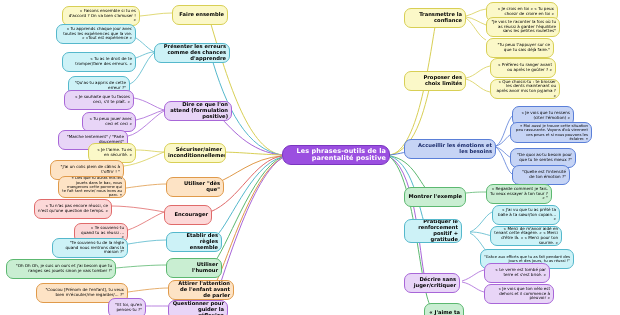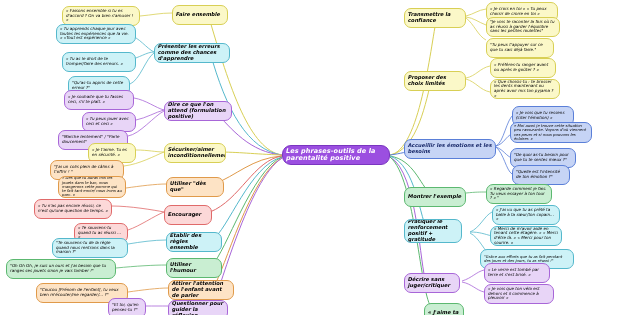--- a/index.html
+++ b/index.html
@@ -6,22 +6,22 @@
   body{
     font-family:"DejaVu Sans","Liberation Sans",sans-serif;
     width:620px;height:315px;overflow:hidden;position:relative;
   }
   #map{position:absolute;left:0;top:0;width:620px;height:315px;}
   svg#links{position:absolute;left:0;top:0;width:620px;height:315px;overflow:visible;}
   .node{
     position:absolute;box-sizing:border-box;
     border-radius:7px;border:1px solid #888;
     display:flex;align-items:center;justify-content:center;
-    text-align:left;line-height:1.12;
-    padding:9px 3px;overflow:hidden;font-style:italic;
+    text-align:right;line-height:1.12;
+    padding:9px 3px;overflow:hidden;
   }
   .node span{display:block;width:100%;}
   .central{
     border-radius:9px;font-weight:bold;color:#ffffff;
     background:#9b4fe0;border:1px solid #7a35c0;
     font-size:6.5px;letter-spacing:.1px;
   }
   .branch{font-weight:bold;font-size:5.2px;}
   .leaf{font-size:4.1px;}
   .leaf-sm{font-size:3.8px;}

